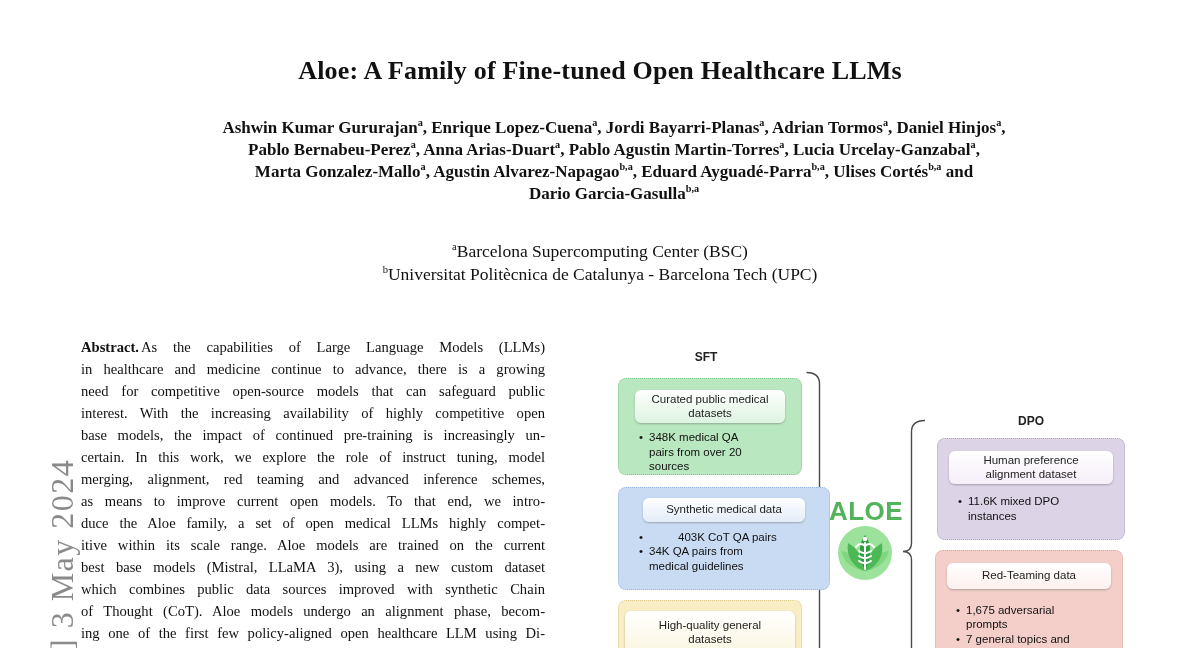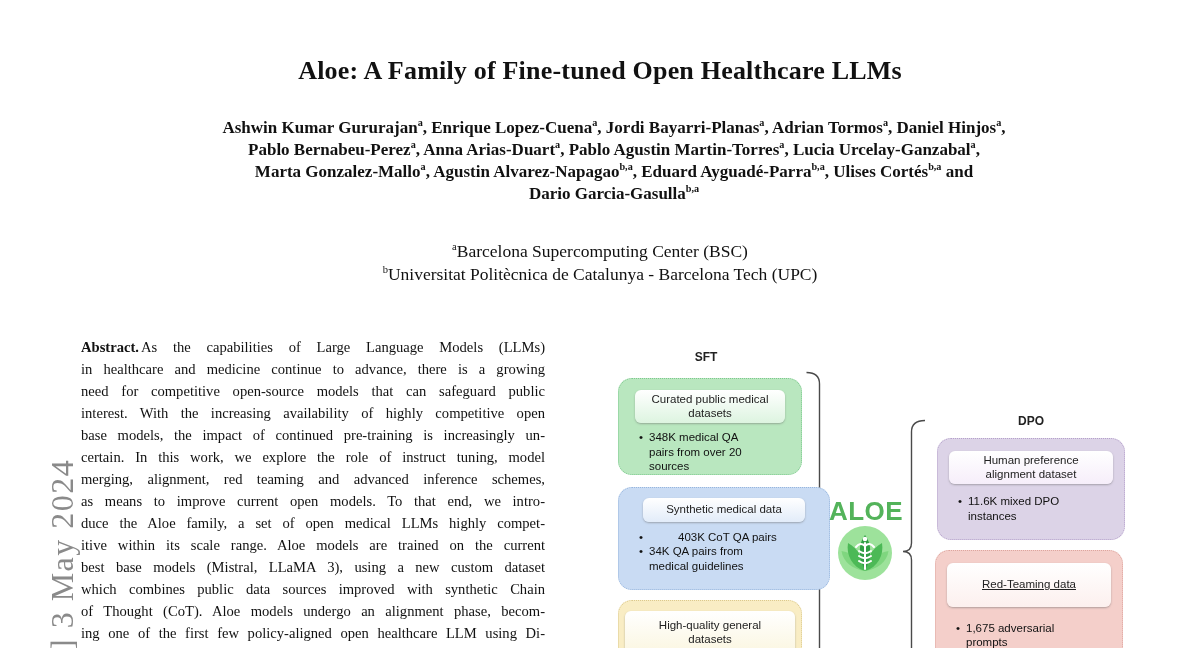--- a/index.html
+++ b/index.html
@@ -24,21 +24,21 @@
   .abstract{position:absolute;left:81px;top:336px;width:464px;
         font-size:14.6px;line-height:22px;}
   .abs-line{text-align:justify;text-align-last:justify;height:22px;}
   .abs-label{font-weight:bold;margin-right:2px;}
 
   
   .col-label{position:absolute;width:80px;text-align:center;color:#222;
         font:bold 12px "Liberation Sans",sans-serif;}
   .sft-label{left:666px;top:350px;}
   .dpo-label{left:991px;top:414px;}
-  .dbox{position:absolute;border-radius:14px;box-sizing:border-box;
+  .dbox{position:absolute;border-radius:8px;box-sizing:border-box;
         border:1.6px dotted #999;}
   .dbox-header{margin:0 auto;border-radius:6px;text-align:center;color:#222;
         font-family:"Liberation Sans",sans-serif;font-size:11.5px;line-height:13.5px;
         box-shadow:0 1px 2px rgba(110,110,110,.5);white-space:pre-line;}
   .bullet{display:flex;color:#111;font-family:"Liberation Sans",sans-serif;
         font-size:11.5px;line-height:14.5px;}
   .bullet .dot{width:16px;text-align:center;flex:none;}
   .aloe-word{position:absolute;left:827px;top:496px;width:78px;text-align:center;
         font:bold 26px "Liberation Sans",sans-serif;letter-spacing:0.5px;}
   .aloe-logo{position:absolute;left:838px;top:526px;}
@@ -126,21 +126,21 @@
           <div class="dbox-header" style="width: 156px; padding: 3px 4px; background: linear-gradient(rgb(255, 255, 255), rgb(246, 238, 250));">Human preference
 alignment dataset</div>
           <div style="margin-top: 10px; padding-left: 14px;">
             <div class="bullet">
               <span class="dot">•</span>
               <span style="width: 112px;">11.6K mixed DPO instances</span>
             </div>
           </div>
         </div>
         <div class="dbox" style="left: 935px; top: 550px; width: 188px; height: 112px; padding-top: 12px; background: rgb(244, 207, 202); border-color: rgb(221, 165, 158);">
-          <div class="dbox-header" style="width: 156px; padding: 15px 4px; background: linear-gradient(rgb(255, 255, 255), rgb(252, 240, 238)); text-decoration: underline;">Red-Teaming data</div>
+          <div class="dbox-header" style="width: 156px; padding: 6px 4px; background: linear-gradient(rgb(255, 255, 255), rgb(252, 240, 238));">Red-Teaming data</div>
           <div style="margin-top: 14px; padding-left: 14px;">
             <div class="bullet">
               <span class="dot">•</span>
               <span style="width: 118px;">1,675 adversarial prompts</span>
             </div>
             <div class="bullet">
               <span class="dot">•</span>
               <span style="width: 118px;">7 general topics and</span>
             </div>
           </div>

